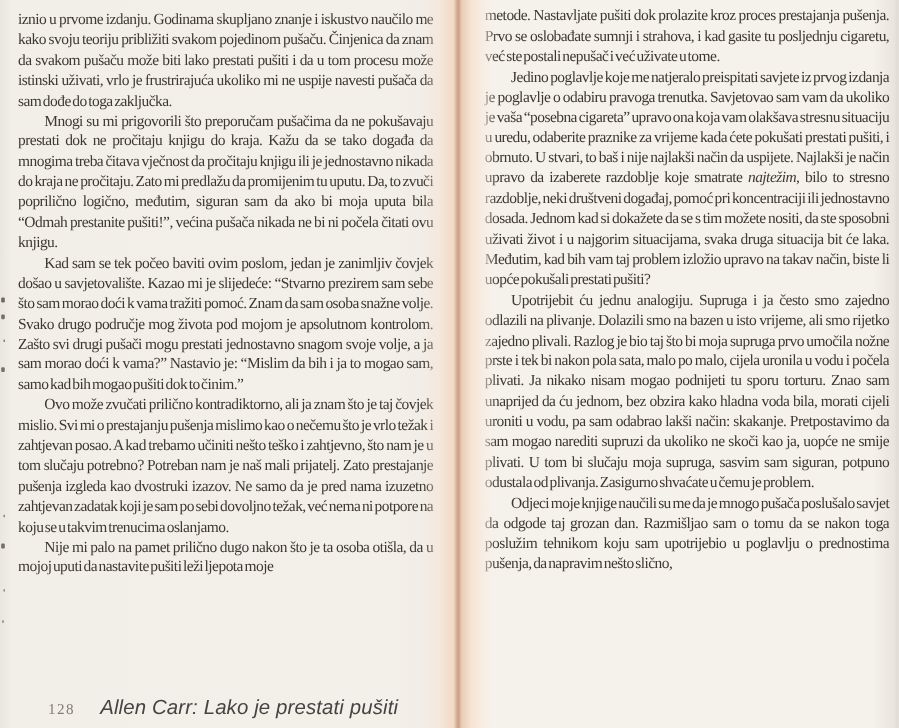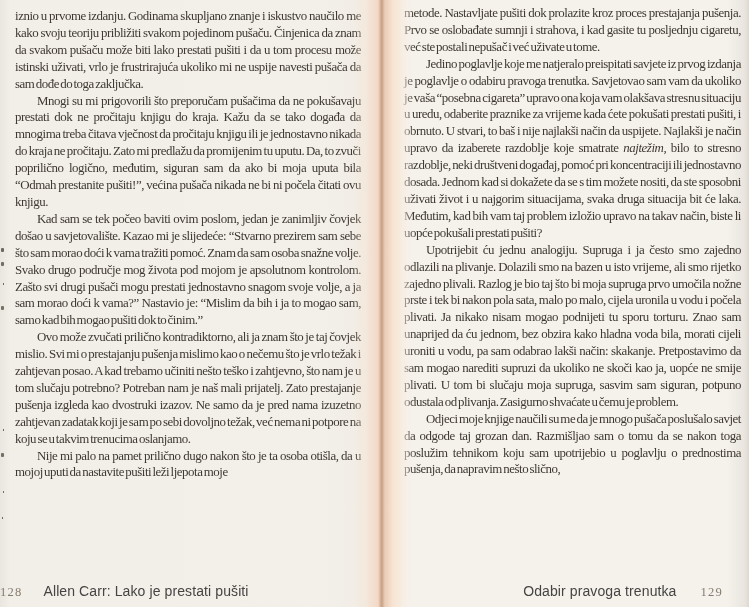--- a/index.html
+++ b/index.html
@@ -62,25 +62,26 @@
     z-index: 4;
   }
   .footer .page-num {
     font-family: "Liberation Serif", serif;
     font-size: 12.6px;
     color: #857b6f;
     letter-spacing: 1.2px;
   }
   .footer .running-title {
     font-family: "Liberation Sans", sans-serif;
-    font-size: 14px;
+    font-size: 17px;
     color: #454443;
     letter-spacing: 0.1px;
+    font-style: italic;
   }
-  .footer-left { }
+  .footer-left { padding-left: 40px; }
   .footer-left .running-title { margin-left: 21px; }
   .footer-right { justify-content: flex-end; padding-right: 26px; }
   .footer-right .page-num { margin-left: 24px; }
   .edge-specks {
     position: absolute; left: 1px; top: 248px;
     width: 3px; height: 4px;
     background: #6f675c;
     border-radius: 1px;
     box-shadow:
       0 14px 0 0 #776e62,
@@ -112,22 +113,18 @@
     </div>
   </div>
 
   <div class="page page-right">
     <div class="text-block" id="right-text">
         <p><span>metode. Nastavljate pušiti dok prolazite kroz proces prestajanja pušenja. Prvo se oslobađate sumnji i strahova, i kad gasite tu posljednju cigaretu, već ste postali nepušač i već uživate u tome.</span></p>
         <p class="indent"><span>Jedino poglavlje koje me natjeralo preispitati savjete iz prvog izdanja je poglavlje o odabiru pravoga trenutka. Savjetovao sam vam da ukoliko je vaša “posebna cigareta” upravo ona koja vam olakšava stresnu situaciju u uredu, odaberite praznike za vrijeme kada ćete pokušati prestati pušiti, i obrnuto. U stvari, to baš i nije najlakši način da uspijete. Najlakši je način upravo da izaberete razdoblje koje smatrate </span><em>najtežim</em><span>, bilo to stresno razdoblje, neki društveni događaj, pomoć pri koncentraciji ili jednostavno dosada. Jednom kad si dokažete da se s tim možete nositi, da ste sposobni uživati život i u najgorim situacijama, svaka druga situacija bit će laka. Međutim, kad bih vam taj problem izložio upravo na takav način, biste li uopće pokušali prestati pušiti?</span></p>
         <p class="indent"><span>Upotrijebit ću jednu analogiju. Supruga i ja često smo zajedno odlazili na plivanje. Dolazili smo na bazen u isto vrijeme, ali smo rijetko zajedno plivali. Razlog je bio taj što bi moja supruga prvo umočila nožne prste i tek bi nakon pola sata, malo po malo, cijela uronila u vodu i počela plivati. Ja nikako nisam mogao podnijeti tu sporu torturu. Znao sam unaprijed da ću jednom, bez obzira kako hladna voda bila, morati cijeli uroniti u vodu, pa sam odabrao lakši način: skakanje. Pretpostavimo da sam mogao narediti supruzi da ukoliko ne skoči kao ja, uopće ne smije plivati. U tom bi slučaju moja supruga, sasvim sam siguran, potpuno odustala od plivanja. Zasigurno shvaćate u čemu je problem.</span></p>
         <p class="indent"><span>Odjeci moje knjige naučili su me da je mnogo pušača poslušalo savjet da odgode taj grozan dan. Razmišljao sam o tomu da se nakon toga poslužim tehnikom koju sam upotrijebio u poglavlju o prednostima pušenja, da napravim nešto slično,</span></p>
       </div>
-    <div class="footer footer-right">
-      <span class="running-title">Odabir pravoga trenutka</span>
-      <span class="page-num">129</span>
-    </div>
   </div>
 
   <div class="page-gutter"></div>
   <div class="edge-specks"></div>
 
 </div>
 
 </body></html>

